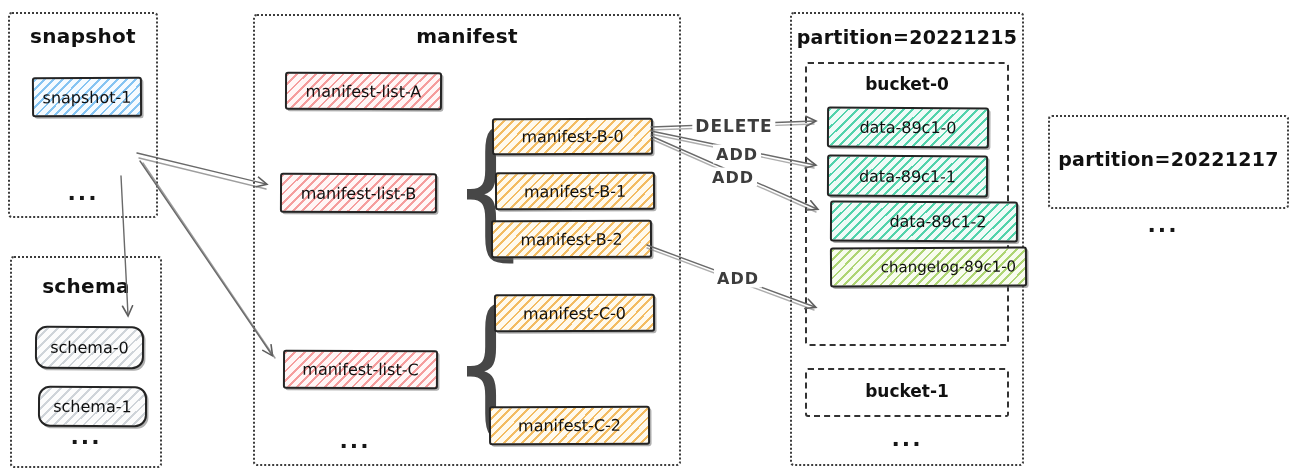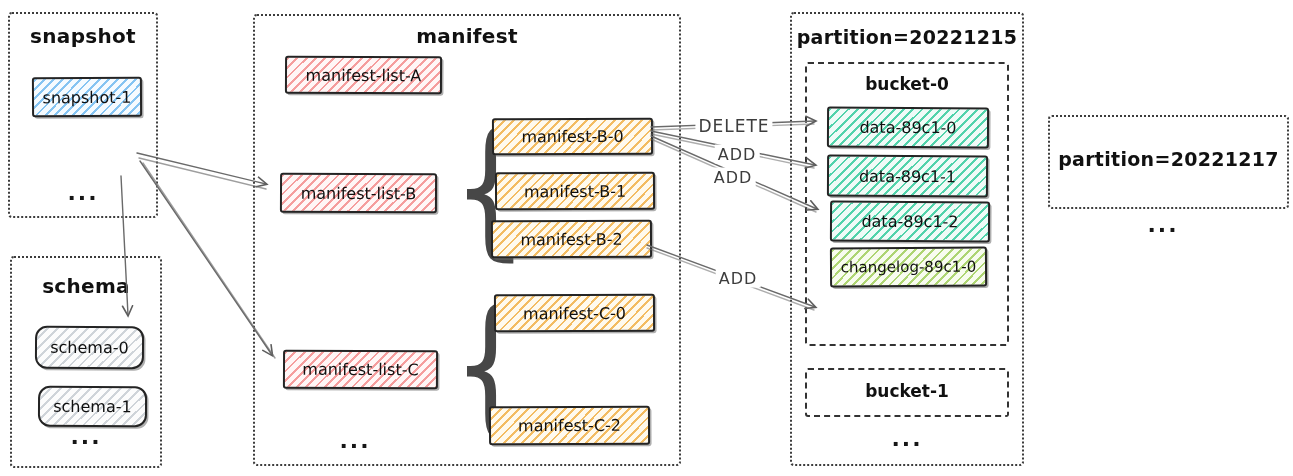--- a/index.html
+++ b/index.html
@@ -22,35 +22,35 @@
   .node{
     position:absolute;border:2px solid #242424;border-radius:3px;
     display:flex;align-items:center;justify-content:center;
     font-size:16px;font-weight:500;color:#101010;white-space:nowrap;
     box-shadow:2px 2px 0 -0.5px rgba(110,110,110,.55);
   }
   .blue {background:repeating-linear-gradient(135deg,var(--snapshot-fill,#85c4f2) 0 2px,transparent 2px 6.5px),#f5fbff;transform:rotate(-.3deg);}
   .red  {background:repeating-linear-gradient(135deg,var(--manifest-list-fill,#f59d9d) 0 2px,transparent 2px 6.5px),#fff6f6;transform:rotate(.25deg);}
   .yellow{background:repeating-linear-gradient(135deg,var(--manifest-fill,#f3bc62) 0 2px,transparent 2px 6.5px),#fffaee;transform:rotate(-.25deg);}
   .teal {background:repeating-linear-gradient(135deg,var(--data-fill,#52d3ab) 0 2px,transparent 2px 6.5px),#f0fbf7;transform:rotate(.3deg);}
-  .green{background:repeating-linear-gradient(135deg,var(--changelog-fill,#aed573) 0 2px,transparent 2px 6.5px),#f8fcef;transform:rotate(-.3deg);}
+  .green{background:repeating-linear-gradient(135deg,var(--changelog-fill,#aed573) 0 2px,transparent 2px 6.5px),#f8fcef;transform:rotate(-.3deg);padding-left:40px;}
   .gray {background:repeating-linear-gradient(135deg,var(--schema-fill,#cfd4d9) 0 2px,transparent 2px 7px),#fcfcfc;transform:rotate(.3deg);border-radius:12px;}
   
   .more{
     position:absolute;font-weight:700;font-size:22px;letter-spacing:2px;
     color:#161616;text-align:center;line-height:14px;
   }
   .brace{
     position:absolute;color:#474747;font-size:150px;line-height:142px;font-weight:400;
     transform:scaleX(.8);transform-origin:left center;user-select:none;
     font-family:"DejaVu Sans",sans-serif;
   }
   .edge-label{
     position:absolute;transform:translate(-50%,-50%);
-    background:#fff;padding:0 3px;font-size:16px;font-weight:400;
+    background:#fff;padding:0 3px;font-size:16px;font-weight:700;
     letter-spacing:1px;color:#3d3d3d;white-space:nowrap;
   }
   svg.arrows{position:absolute;left:0;top:0;pointer-events:none;}
 </style>
 </head>
 <body>
 
 <div class="canvas">
 
   <div class="group" style="left:8px;top:12px;width:146px;height:202px;">
@@ -61,21 +61,21 @@
 
   <div class="group" style="left:10px;top:256px;width:148px;height:208px;">
     <div class="group-title" style="top:16px;">schema</div>
     <div class="node gray" style="left:23px;top:68px;width:105px;height:39px;">schema-0</div>
     <div class="node gray" style="left:26px;top:128px;width:105px;height:37px;">schema-1</div>
     <div class="more" style="left:0;top:172px;width:100%;">...</div>
   </div>
 
   <div class="group" style="left:253px;top:14px;width:424px;height:448px;">
     <div class="group-title" style="top:8px;">manifest</div>
-    <div class="node red" style="left:30px;top:40px;width:153px;height:34px;">manifest-list-A</div>
+    <div class="node red" style="left:30px;top:56px;width:153px;height:34px;">manifest-list-A</div>
     <div class="node red" style="left:25px;top:157px;width:153px;height:36px;">manifest-list-B</div>
     <div class="node red" style="left:28px;top:334px;width:151px;height:35px;">manifest-list-C</div>
     <div class="more" style="left:70px;top:418px;width:60px;">...</div>
 
     <div class="brace" style="left:197px;top:100px;">{</div>
     <div class="brace" style="left:197px;top:277px;">{</div>
 
     <div class="node yellow" style="left:237px;top:102px;width:157px;height:33px;">manifest-B-0</div>
     <div class="node yellow" style="left:240px;top:156px;width:156px;height:34px;">manifest-B-1</div>
     <div class="node yellow" style="left:236px;top:204px;width:157px;height:34px;text-align:center;">manifest-B-2</div>
@@ -84,21 +84,21 @@
     <div class="node yellow" style="left:234px;top:390px;width:157px;height:35px;">manifest-C-2</div>
   </div>
 
   <div class="group" style="left:790px;top:12px;width:230px;height:450px;">
     <div class="group-title" style="top:12px;font-size:19px;">partition=20221215</div>
 
     <div class="bucket" style="left:13px;top:48px;width:200px;height:280px;">
       <div class="bucket-title" style="top:10px;">bucket-0</div>
       <div class="node teal" style="left:20px;top:43px;width:158px;height:37px;">data-89c1-0</div>
       <div class="node teal" style="left:20px;top:91px;width:157px;height:38px;">data-89c1-1</div>
-      <div class="node teal" style="left:23px;top:137px;width:156px;height:37px;">data-89c1-2</div>
+      <div class="node teal" style="left:23px;top:137px;width:156px;height:37px;padding-left:28px;">data-89c1-2</div>
       <div class="node green" style="left:23px;top:183px;width:153px;height:36px;font-size:15px;">changelog-89c1-0</div>
     </div>
 
     <div class="bucket" style="left:13px;top:354px;width:200px;height:45px;">
       <div class="bucket-title" style="top:11px;">bucket-1</div>
     </div>
 
     <div class="more" style="left:0;top:418px;width:100%;">...</div>
   </div>
 

